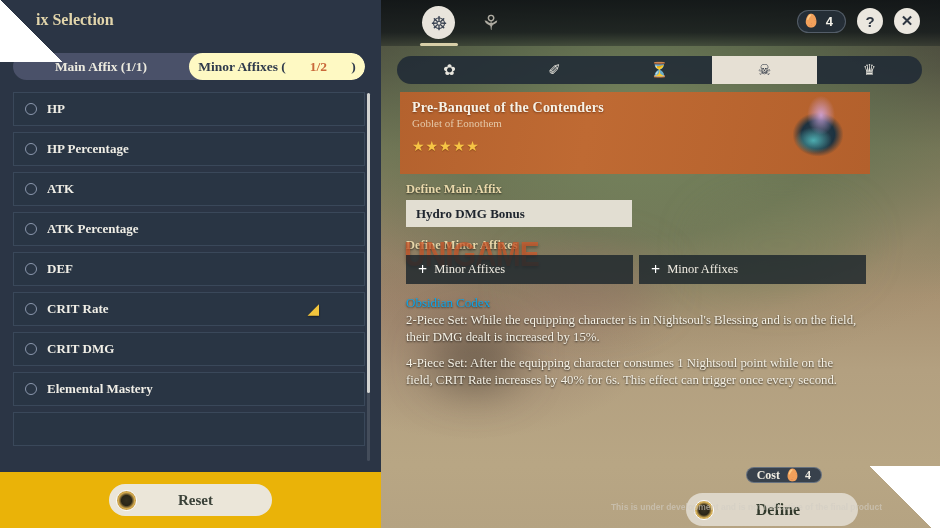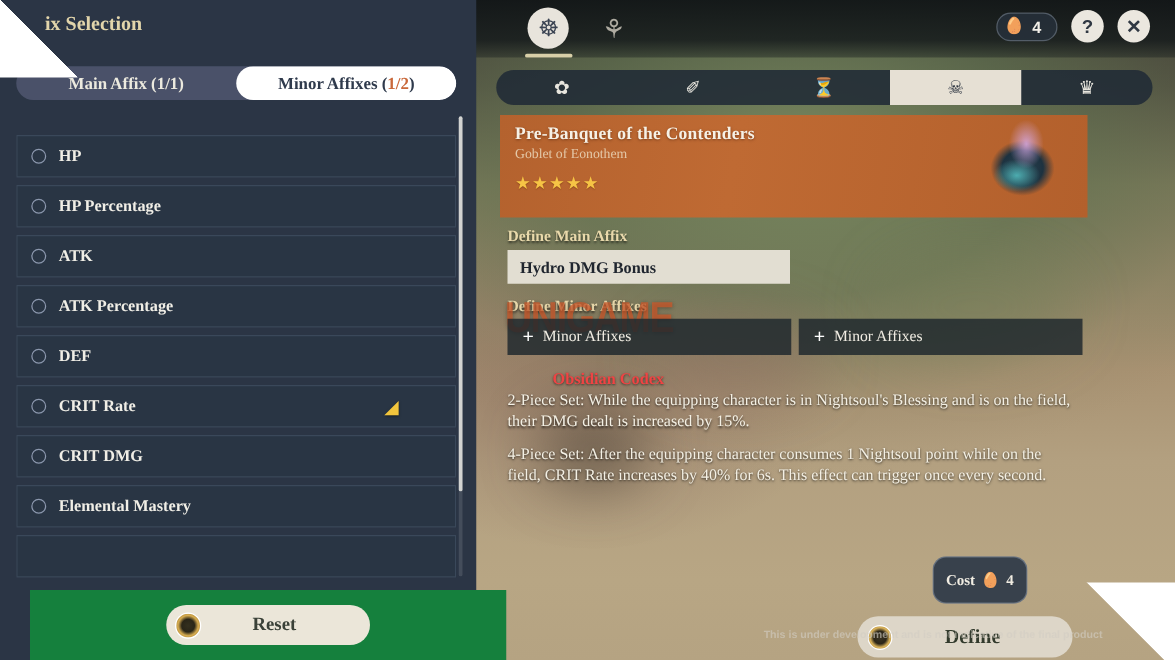--- a/index.html
+++ b/index.html
@@ -110,42 +110,42 @@
   .minor-row { position: absolute; left: 406px; top: 255px; width: 460px; display: flex; gap: 6px; }
   .minor-slot {
     flex: 1; height: 29px; background: rgba(28,38,44,0.82);
     display: flex; align-items: center; gap: 7px; padding-left: 12px;
     cursor: pointer;
   }
   .minor-slot .plus { color: #fff; font-size: 16px; font-weight: bold; line-height: 1; }
   .minor-slot .mtxt { color: #f0ece2; font-size: 12.5px; font-weight: normal; }
 
   
-  .set-name { position: absolute; left: 406px; top: 295px; color: #ef4444; font-size: 13px; font-weight: bold; text-shadow: 0 1px 2px rgba(0,0,0,.6); margin-left: 36px; }
+  .set-name { position: absolute; left: 406px; top: 295px; color: #0ea5e9; font-size: 13px; font-weight: normal; text-shadow: 0 1px 2px rgba(0,0,0,.6); }
   .set-desc { position: absolute; left: 406px; top: 312px; width: 455px; }
   .set-p {
     color: #f4f0e4; font-size: 12.8px; line-height: 1.32; font-weight: normal;
     text-shadow: 0 1px 2px rgba(0,0,0,.75); margin-bottom: 9px;
   }
 
   
   .watermark {
     position: absolute; left: 404px; top: 238px;
     font-size: 30px; font-weight: bold; color: rgba(206,88,40,0.72);
     letter-spacing: -1px; font-family: "Liberation Sans", sans-serif;
     transform: scaleY(1.15);
     text-shadow: 0 1px 3px rgba(0,0,0,.3);
     pointer-events: none;
   }
 
   
   .cost-badge {
     position: absolute; right: 118px; bottom: 45px;
     background: rgba(44,56,72,0.92); border: 1px solid rgba(150,160,175,0.5);
-    border-radius: 11px; height: 38px; padding: 0 10px;
+    border-radius: 11px; height: 16px; padding: 0 10px;
     display: flex; align-items: center; gap: 5px;
   }
   .cost-badge .clabel { color: #f0ece2; font-size: 12px; font-weight: bold; }
   .cost-badge .cglyph { font-size: 12px; }
   .cost-badge .cval { color: #f0ece2; font-size: 12px; font-weight: bold; }
   .define-btn {
     position: absolute; right: 82px; bottom: 2px; width: 172px; height: 33px;
     background: #ddd6c8; border-radius: 17px;
     display: flex; align-items: center; cursor: pointer;
   }
@@ -172,25 +172,25 @@
   }
   .seg {
     position: absolute; top: 53px; left: 13px; width: 352px; height: 27px;
     border-radius: 14px; background: #4a5169; display: flex; overflow: hidden;
   }
   .seg-btn {
     flex: 1; display: flex; align-items: center; justify-content: center;
     font-size: 13.5px; font-weight: bold; cursor: pointer;
   }
   .seg-btn.off { color: #eceadf; }
-  .seg-btn.on { background: #ffffff; color: #2f3a4c; border-radius: 14px; }
+  .seg-btn.on { background: #fef9c3; color: #2f3a4c; border-radius: 14px; gap: 24px; }
   .seg-btn.on .hl { color: #c9683a; }
 
   .list-area {
-    position: absolute; top: 108px; left: 13px; width: 352px; height: 372px;
+    position: absolute; top: 92px; left: 13px; width: 352px; height: 372px;
     overflow: hidden;
   }
   .aff-row {
     height: 34px; margin-bottom: 6px;
     border: 1px solid rgba(120,140,170,0.22);
     background: rgba(40,52,68,0.55);
     display: flex; align-items: center; padding-left: 11px;
     cursor: pointer; position: relative;
   }
   .radio {
@@ -208,22 +208,22 @@
     position: absolute; top: 93px; right: 11px; width: 3px; height: 368px;
     background: rgba(255,255,255,0.12); border-radius: 2px;
   }
   .scrollbar .thumb {
     position: absolute; top: 0; left: 0; width: 3px; height: 300px;
     background: rgba(235,235,230,0.85); border-radius: 2px;
   }
 
   .bottom-bar {
     position: absolute; bottom: 0; left: 0; width: 381px; height: 56px;
-    background: #15803d;
-    display: flex; align-items: center; justify-content: center; gap: 14px; margin-left: 24px;
+    background: #eab308;
+    display: flex; align-items: center; justify-content: center; gap: 14px;
   }
   .pill-btn {
     width: 163px; height: 32px; border-radius: 16px; background: #ebe6d9;
     display: flex; align-items: center; cursor: pointer;
   }
   .pill-btn .ring {
     width: 21px; height: 21px; border-radius: 50%; margin-left: 7px;
     background: radial-gradient(circle, #34301f 0%, #2a2618 38%, #d5ab50 60%, #8a6b28 100%);
     border: 1px solid #fff;
   }

